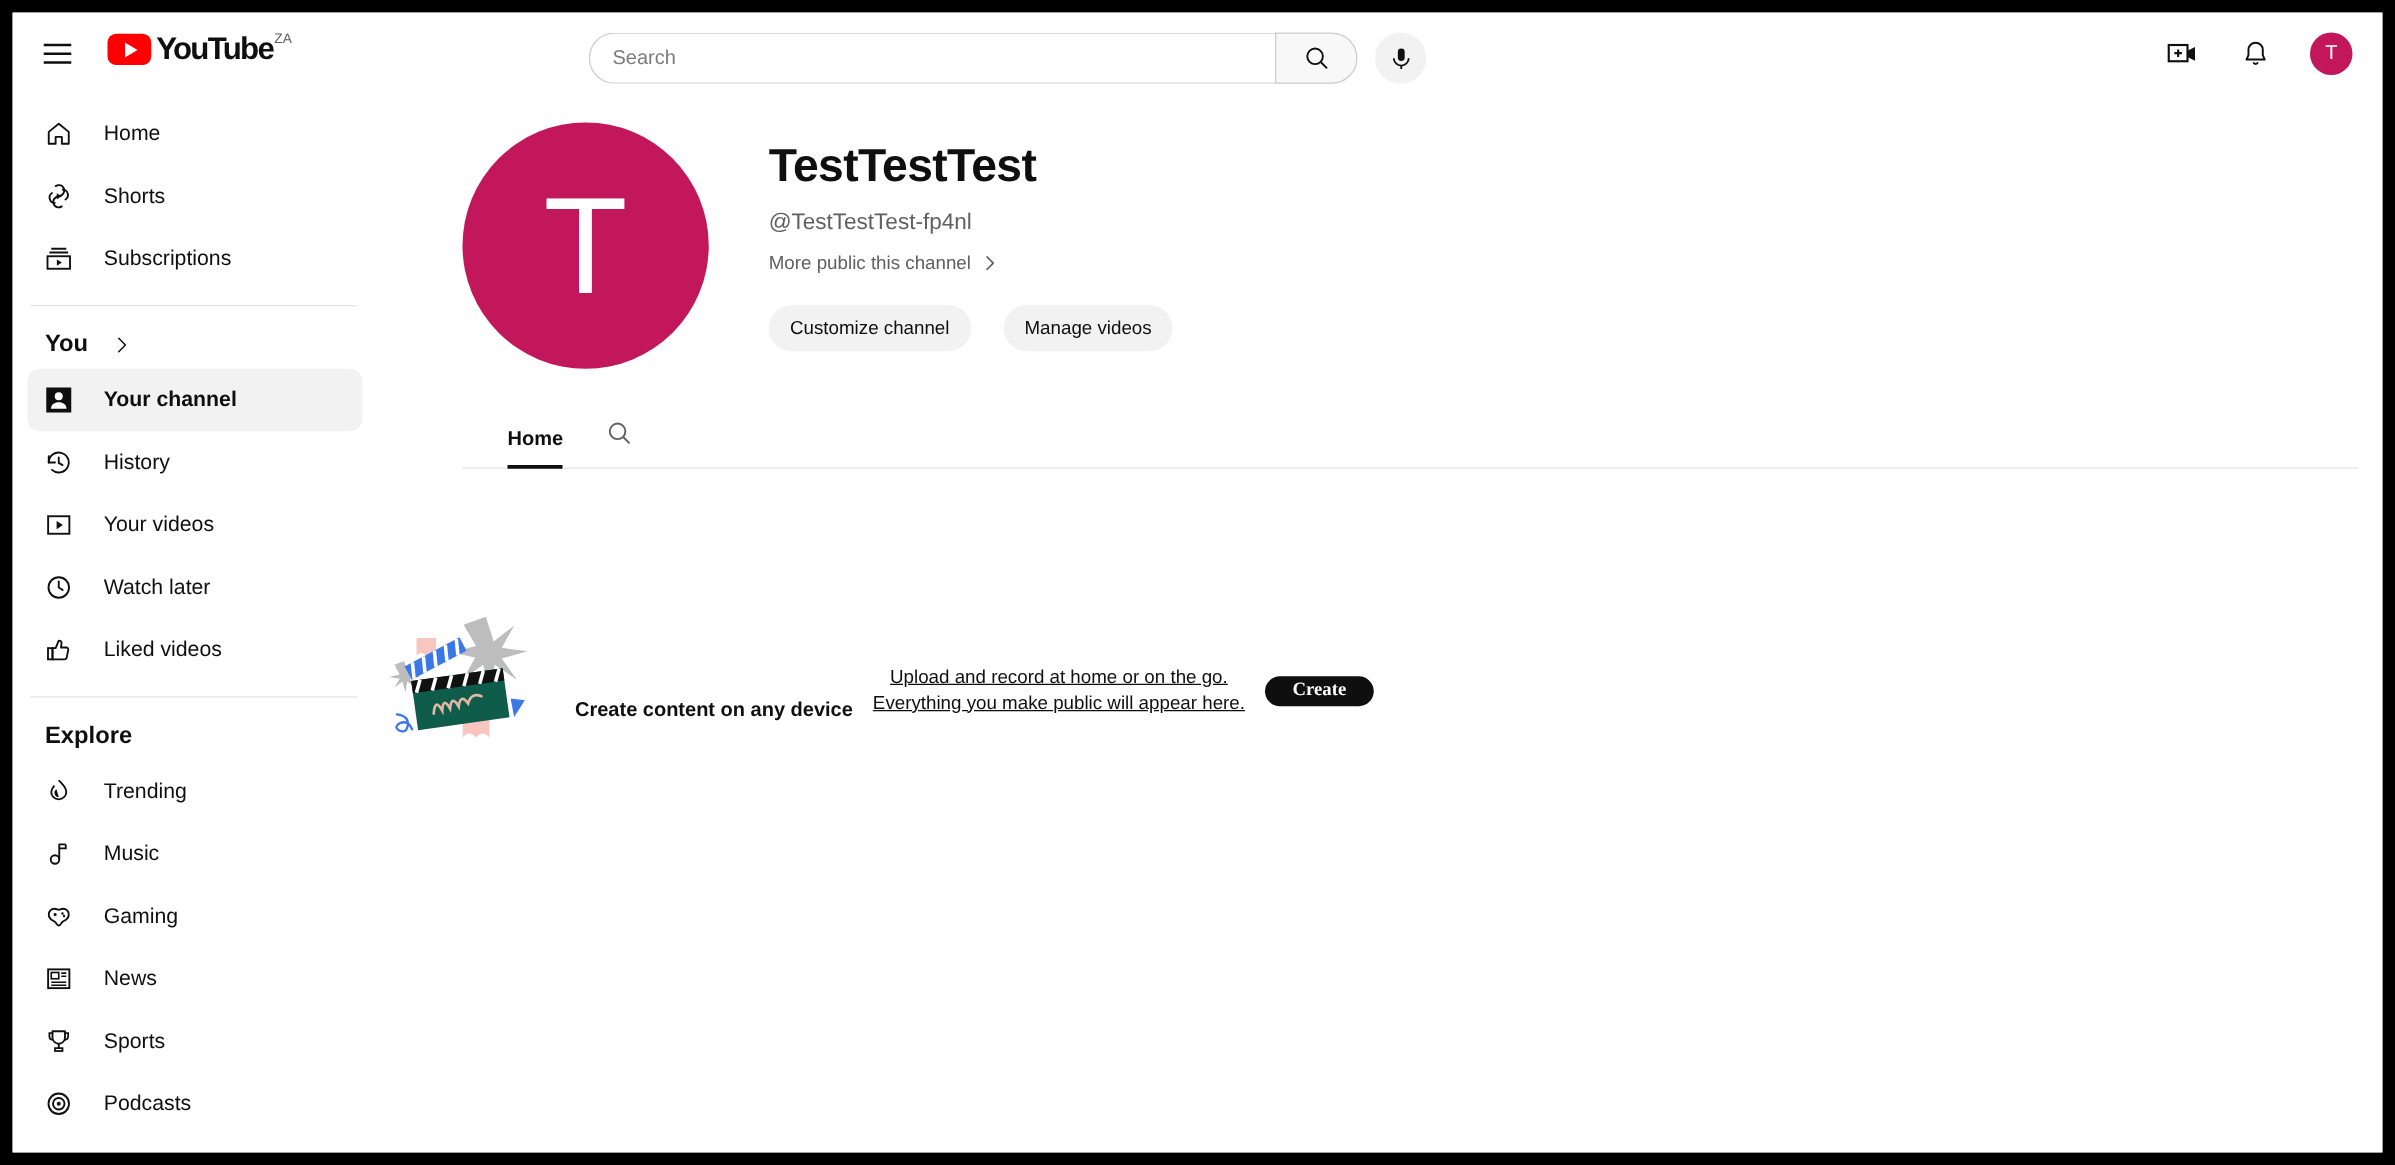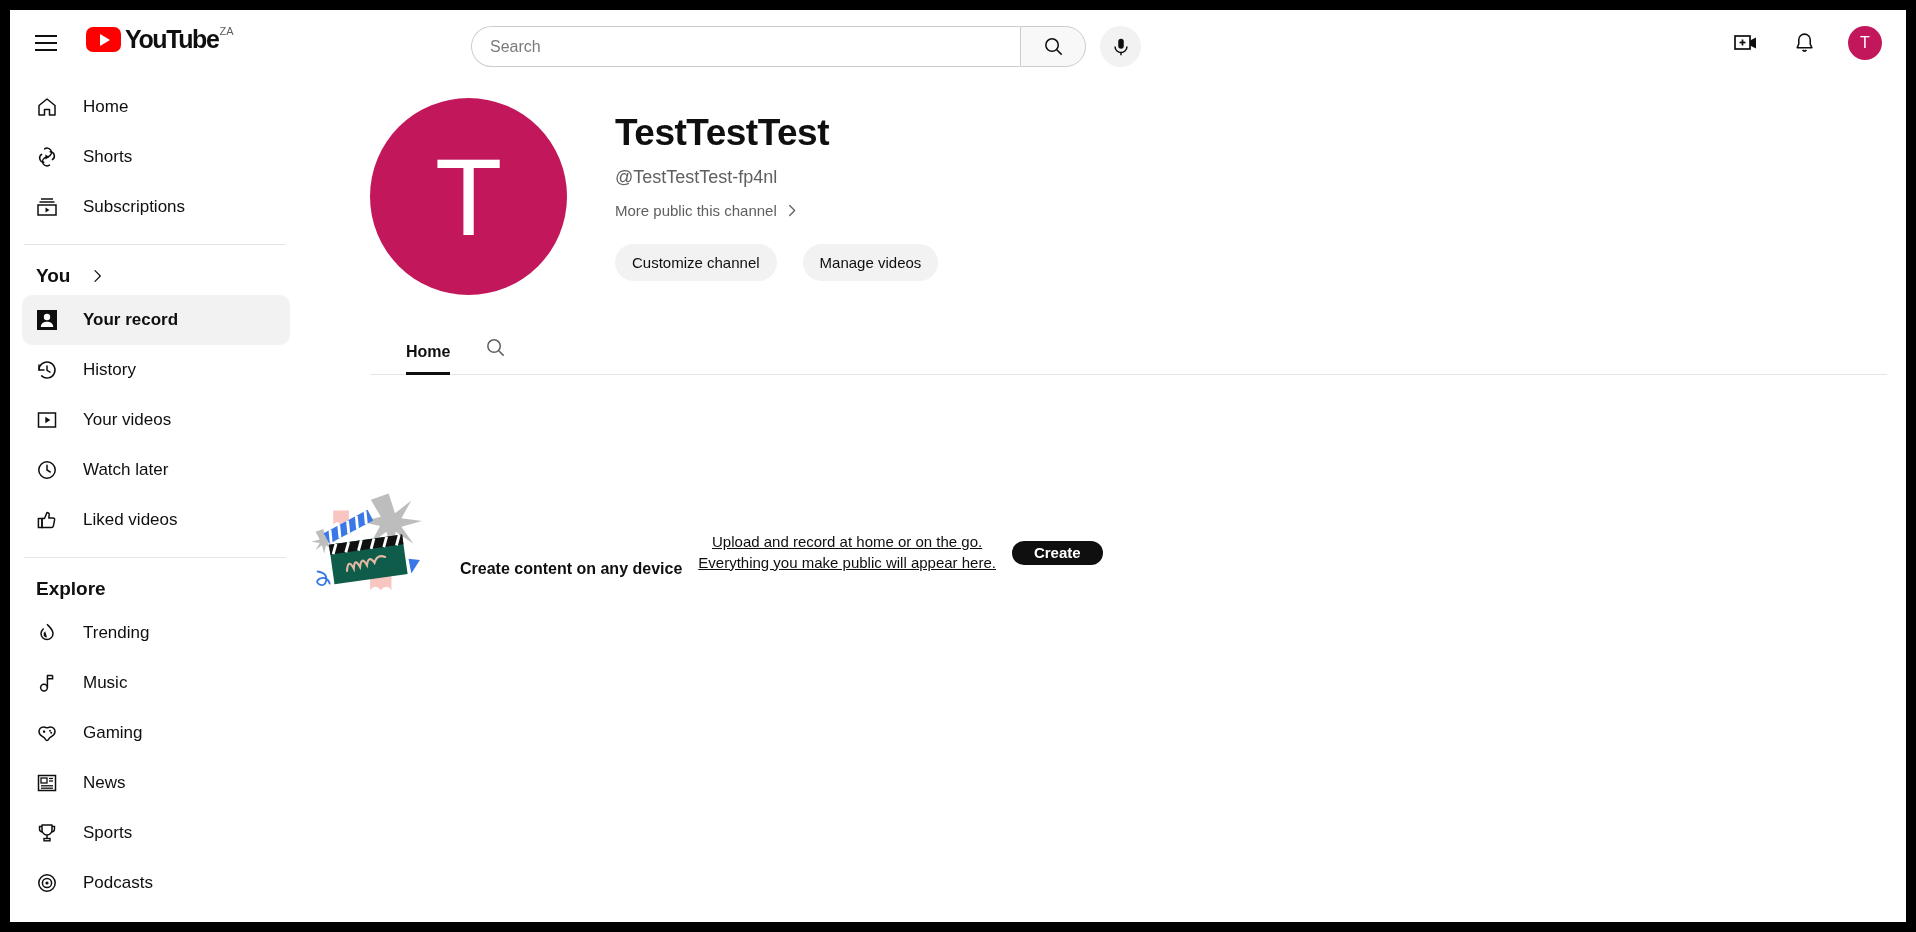--- a/index.html
+++ b/index.html
@@ -190,21 +190,21 @@
     font-size: 16px; font-weight: bold; color: #0f0f0f; margin-top: 48px;
   }
   .empty-sub {
     font-size: 15px; color: #0f0f0f; text-align: center;
     margin-top: 14px; line-height: 21px; text-decoration: underline;
   }
   .create-btn {
     margin-top: 16px; background: #0f0f0f; color: #fff;
     border: none; border-radius: 19px; height: 24px; padding: 0 22px;
     font-size: 15px; font-weight: bold; cursor: pointer;
-    font-family: Liberation Sans, sans-serif;
+    font-family: Liberation Serif, serif;
   }
 </style>
 </head>
 <body>
 
 <div id="app">
 
   <div class="topbar">
     <div class="hamburger">
       <span></span>
@@ -300,21 +300,21 @@
     </div>
 
     <div class="nav-item active">
       <span class="nav-icon">
         <svg width="22" height="22" viewBox="0 0 22 22">
           <rect x="1" y="1" width="20" height="20" fill="#0f0f0f"></rect>
           <circle cx="11" cy="8" r="3.2" fill="#fff"></circle>
           <path d="M4.8 18c0-3.4 2.8-5.2 6.2-5.2s6.2 1.8 6.2 5.2z" fill="#fff"></path>
         </svg>
       </span>
-      <span class="nav-label">Your record</span>
+      <span class="nav-label">Your channel</span>
     </div>
 
     <div class="nav-item">
       <span class="nav-icon">
         <svg width="24" height="24" viewBox="0 0 24 24">
           <path d="M4 12a8 8 0 1 1 2.6 5.9" fill="none" stroke="#0f0f0f" stroke-width="1.5" stroke-linecap="round"></path>
           <path d="M4 7v5h5" fill="none" stroke="#0f0f0f" stroke-width="1.5" stroke-linecap="round" stroke-linejoin="round"></path>
           <path d="M12 8v4.3l3 1.8" fill="none" stroke="#0f0f0f" stroke-width="1.5" stroke-linecap="round"></path>
         </svg>
       </span>

